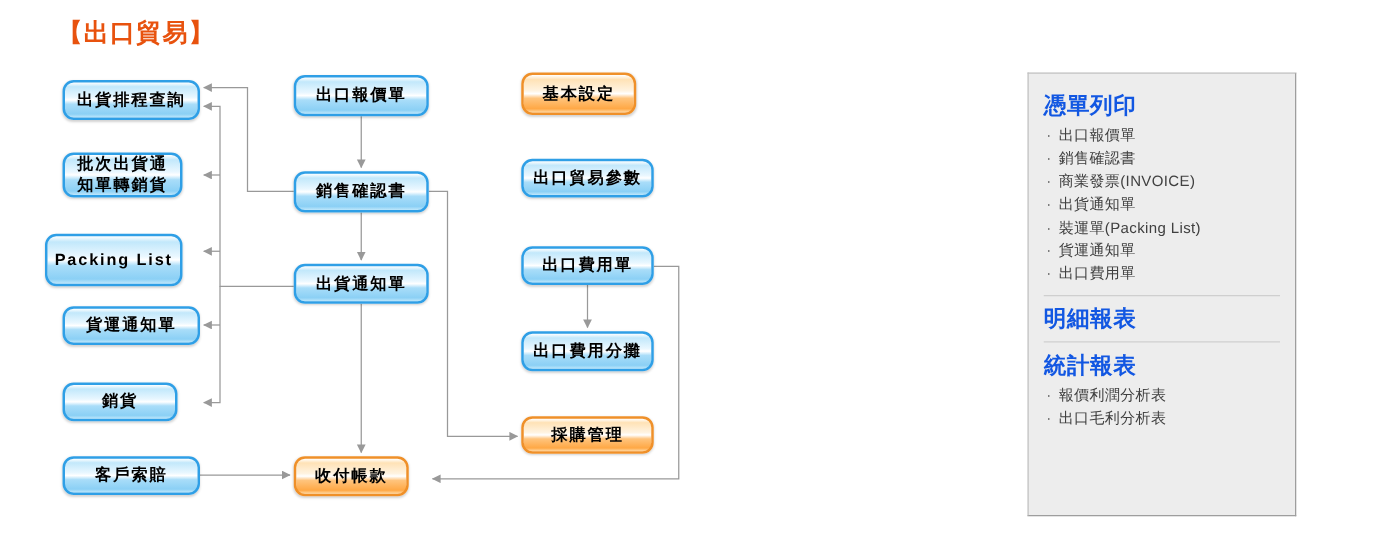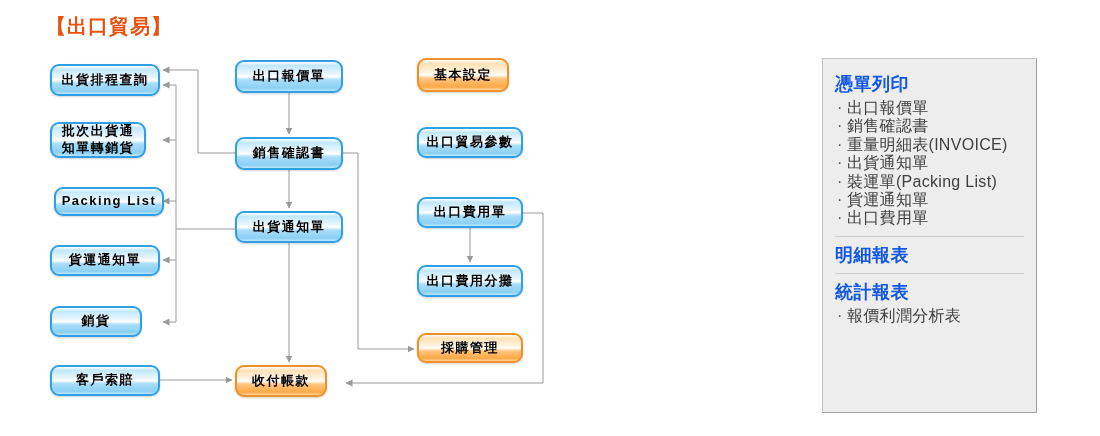--- a/index.html
+++ b/index.html
@@ -40,21 +40,21 @@
     box-sizing:border-box; background:#ededed;
     border:1px solid #c2c2c2; border-right-color:#9e9e9e; border-bottom-color:#9e9e9e;
     padding:11px 10px 8px 12px;
   }
   .sec-header {
     font-size:18px; font-weight:bold; color:#1257e2;
     margin:2px 0 3px 0; letter-spacing:0.5px;
   }
   .panel ul { list-style:none; margin:0; padding:0 0 2px 2px; }
   .panel li {
-    font-size:16px; color:#404040; line-height:18.4px; letter-spacing:0.3px;
+    font-size:12px; color:#404040; line-height:18.4px; letter-spacing:0.3px;
   }
   .panel li .bullet { display:inline-block; width:10px; color:#555; }
   .divider { border-top:1px solid #cfcfcf; margin:6px 2px 6px 0; height:0; }
 </style>
 </head>
 <body>
 
 <div id="stage">
   <div class="page-title">【出口貿易】</div>
 
@@ -76,49 +76,50 @@
       <polyline points="176,260 163,260" fill="none" stroke="#999999" stroke-width="1" marker-end="url(#arrowhead)"></polyline>
       <polyline points="343,153 358,153 358,349 414,349" fill="none" stroke="#999999" stroke-width="1" marker-end="url(#arrowhead)"></polyline>
       <polyline points="523,213 543,213 543,383 346,383" fill="none" stroke="#999999" stroke-width="1" marker-end="url(#arrowhead)"></polyline>
       <polyline points="470,228 470,262" fill="none" stroke="#999999" stroke-width="1" marker-end="url(#arrowhead)"></polyline>
     </svg>
 
   <div id="nodes">
       <div class="node blue" style="left: 50px; top: 64px; width: 110px; height: 32px;">出貨排程查詢</div>
       <div class="node blue" style="left: 50px; top: 122px; width: 96px; height: 36px;">批次出貨通
 知單轉銷貨</div>
-      <div class="node blue" style="left: 54px; top: 187px; width: 110px; height: 29px;">Packing List</div>
+      <div class="node blue" style="left: 36px; top: 187px; width: 110px; height: 42px;">Packing List</div>
       <div class="node blue" style="left: 50px; top: 245px; width: 110px; height: 31px;">貨運通知單</div>
       <div class="node blue" style="left: 50px; top: 306px; width: 92px; height: 31px;">銷貨</div>
       <div class="node blue" style="left: 50px; top: 365px; width: 110px; height: 31px;">客戶索賠</div>
       <div class="node blue" style="left: 235px; top: 60px; width: 108px; height: 33px;">出口報價單</div>
       <div class="node blue" style="left: 235px; top: 137px; width: 108px; height: 33px;">銷售確認書</div>
       <div class="node blue" style="left: 235px; top: 211px; width: 108px; height: 32px;">出貨通知單</div>
       <div class="node orange" style="left: 235px; top: 365px; width: 92px; height: 32px;">收付帳款</div>
       <div class="node orange" style="left: 417px; top: 58px; width: 92px; height: 34px;">基本設定</div>
       <div class="node blue" style="left: 417px; top: 127px; width: 106px; height: 31px;">出口貿易參數</div>
       <div class="node blue" style="left: 417px; top: 197px; width: 106px; height: 31px;">出口費用單</div>
       <div class="node blue" style="left: 417px; top: 265px; width: 106px; height: 32px;">出口費用分攤</div>
       <div class="node orange" style="left: 417px; top: 333px; width: 106px; height: 30px;">採購管理</div>
     </div>
 
   <div class="panel">
     <div id="panel-sections">
         <div class="sec-header">憑單列印</div>
         <ul>
           <li><span class="bullet">·</span><span>出口報價單</span></li>
           <li><span class="bullet">·</span><span>銷售確認書</span></li>
-          <li><span class="bullet">·</span><span>重量明細表(INVOICE)</span></li>
+          <li><span class="bullet">·</span><span>商業發票(INVOICE)</span></li>
           <li><span class="bullet">·</span><span>出貨通知單</span></li>
           <li><span class="bullet">·</span><span>裝運單(Packing List)</span></li>
           <li><span class="bullet">·</span><span>貨運通知單</span></li>
           <li><span class="bullet">·</span><span>出口費用單</span></li>
         </ul>
         <div class="divider"></div>
         <div class="sec-header">明細報表</div>
         <div class="divider"></div>
         <div class="sec-header">統計報表</div>
         <ul>
           <li><span class="bullet">·</span><span>報價利潤分析表</span></li>
+          <li><span class="bullet">·</span><span>出口毛利分析表</span></li>
         </ul>
       </div>
   </div>
 </div>
 
 </body></html>

